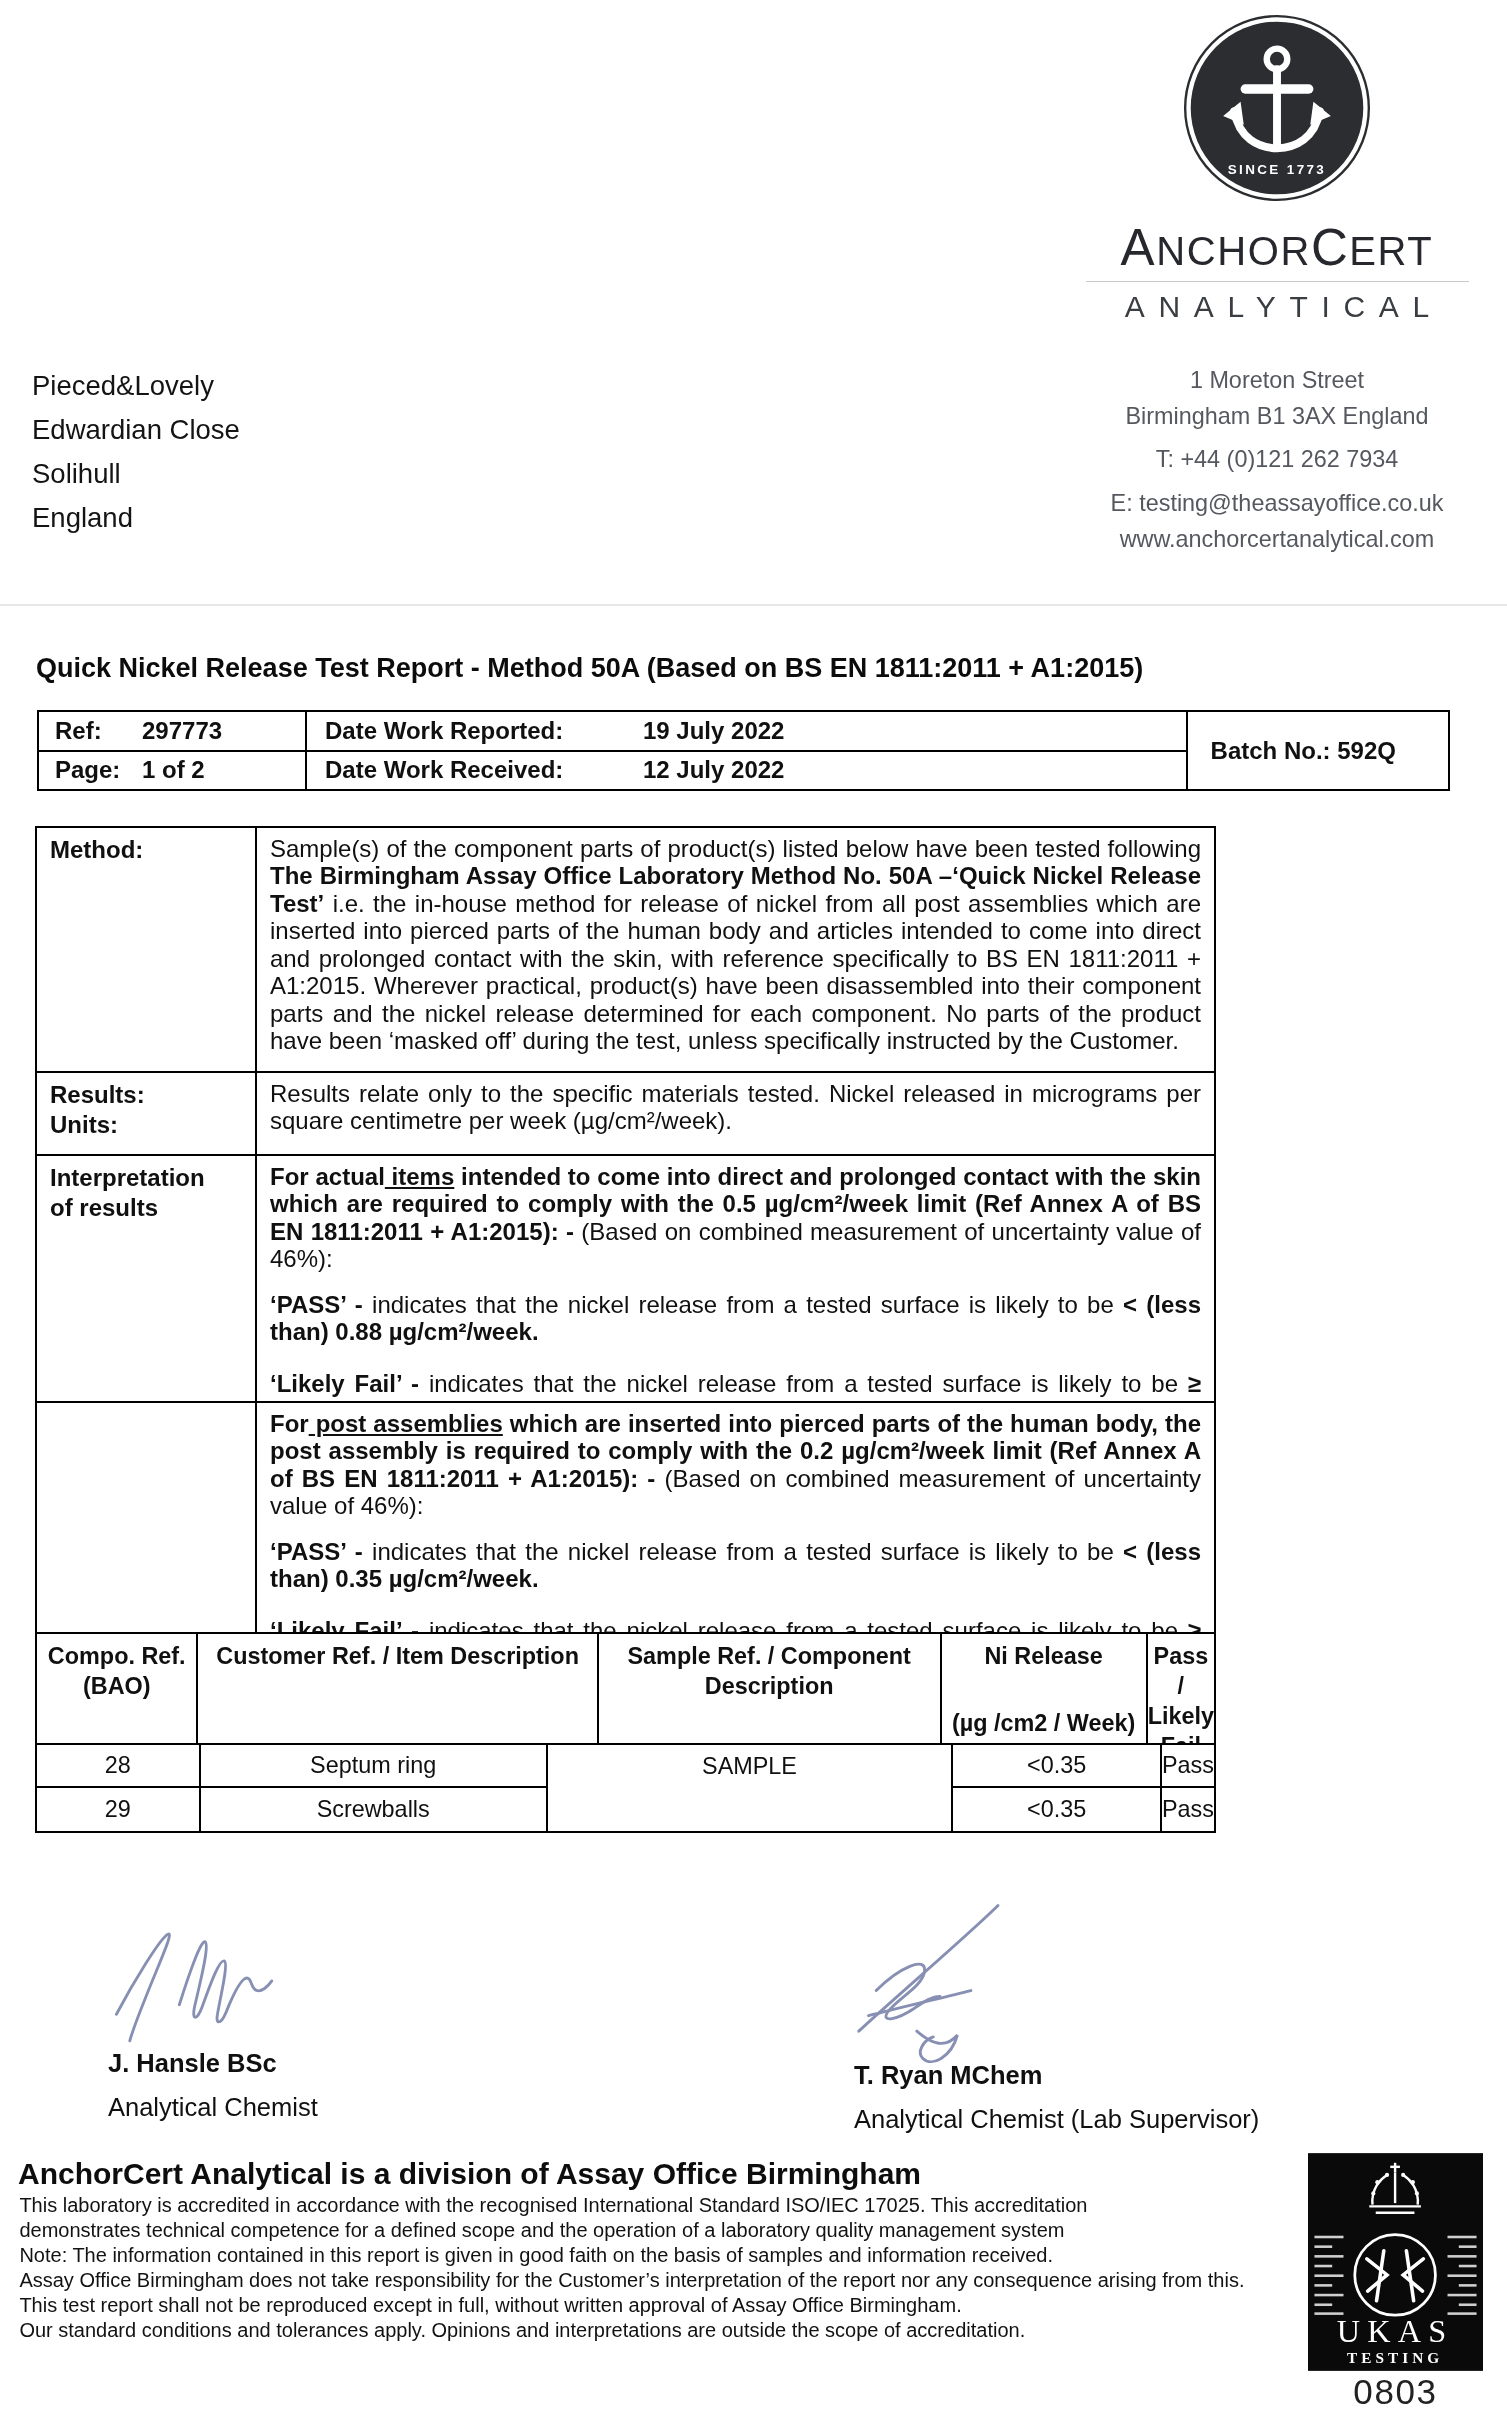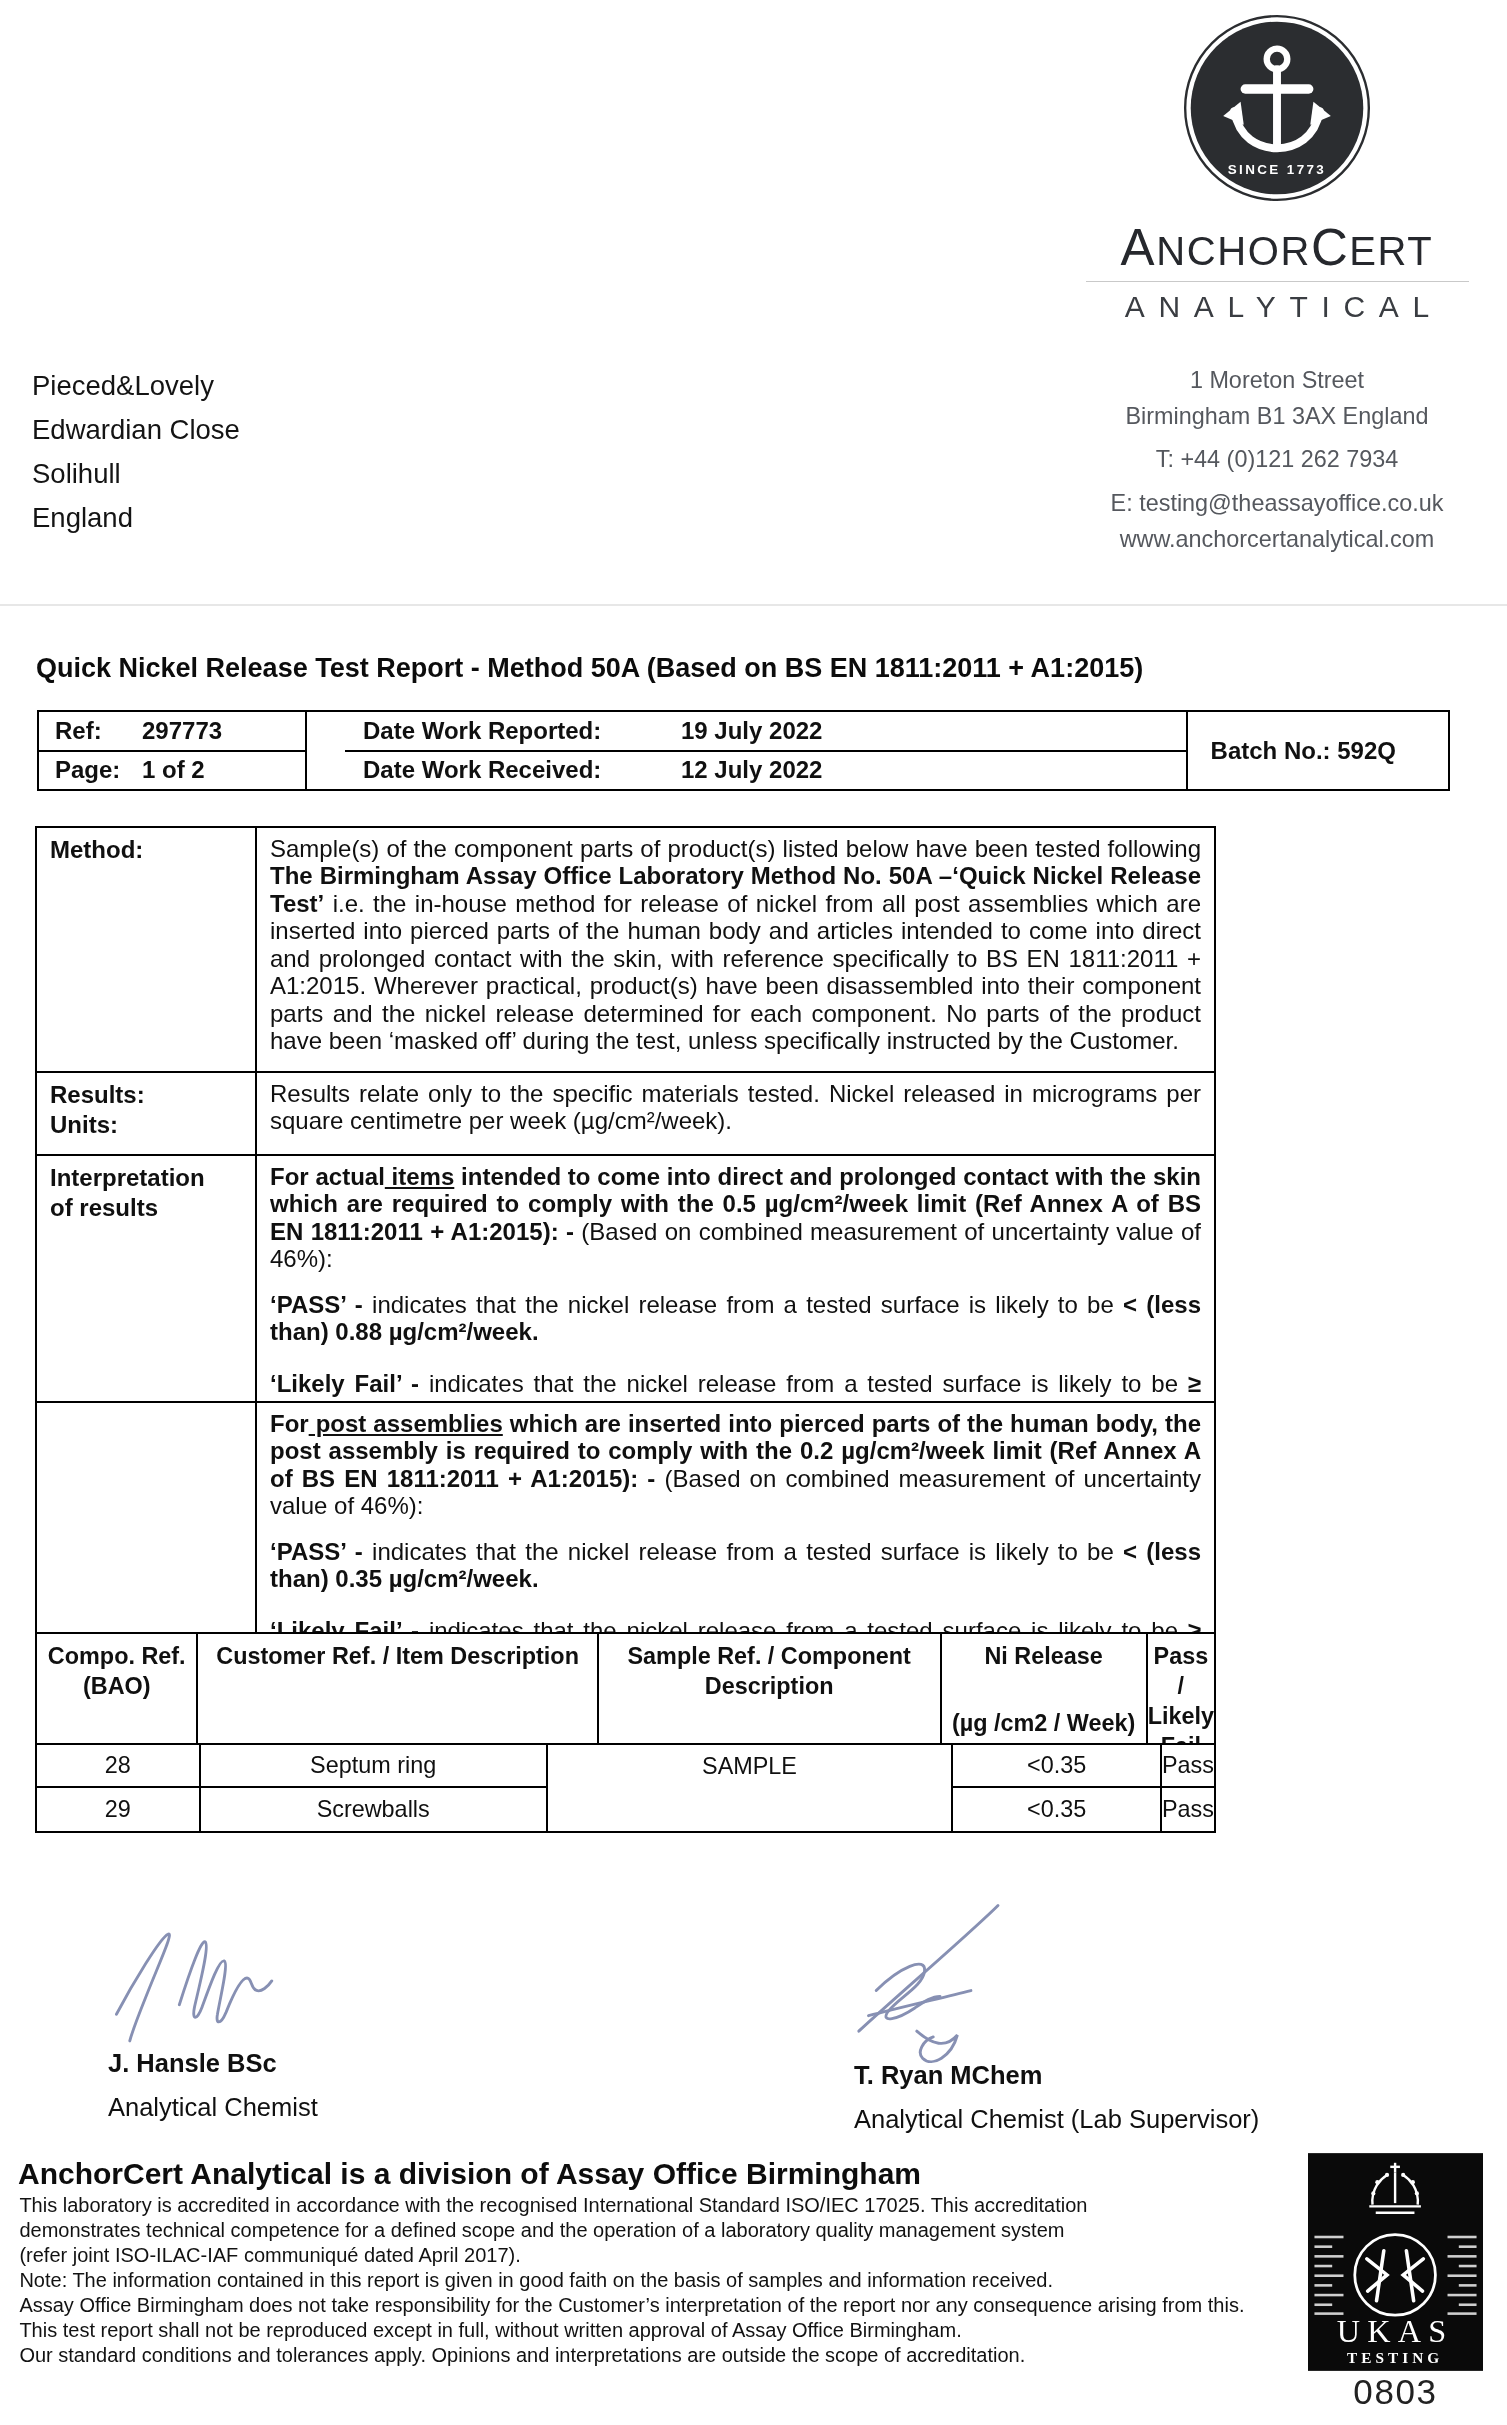--- a/index.html
+++ b/index.html
@@ -22,21 +22,21 @@
   .lab-addr .gap{margin-top:7.3px;}
   .top-rule{position:absolute;left:0;top:604px;width:1507px;height:1.6px;background:#e7e7e7;}
 
   
   .doc-title{position:absolute;left:36px;top:653px;font-size:27px;font-weight:bold;color:#0c0c0c;}
 
   
   .ref-table{position:absolute;left:37px;top:710px;width:1413px;height:81px;
              border:2.4px solid #000;box-sizing:border-box;display:flex;font-size:24px;font-weight:bold;}
   .ref-c1{width:268px;border-right:2.4px solid #000;box-sizing:border-box;display:flex;flex-direction:column;justify-content:center;}
-  .ref-c2{flex:1;border-right:2.4px solid #000;box-sizing:border-box;display:flex;flex-direction:column;padding-left:38px;}
+  .ref-c2{flex:1;border-right:2.4px solid #000;box-sizing:border-box;display:flex;flex-direction:column;}
   .ref-c3{width:260px;display:flex;align-items:center;box-sizing:border-box;padding-left:22.6px;}
   .ref-row{flex:1;display:flex;align-items:center;position:relative;box-sizing:border-box;}
   .ref-c1 .ref-row:first-child,.ref-c2 .ref-row:first-child{border-bottom:2px solid #000;}
   .ref-label1{padding-left:16px;width:87px;}
   .ref-label2{padding-left:18px;}
   .ref-dateval{position:absolute;left:336px;}
 
   
   .main-table{position:absolute;left:35px;top:826px;width:1181px;height:1007px;
               border:2.4px solid #000;box-sizing:border-box;display:flex;flex-direction:column;}
@@ -271,21 +271,20 @@
   </svg>
   <div class="sig-name-right">
     <div class="sig-n">T. Ryan MChem</div>
     <div>Analytical Chemist (Lab Supervisor)</div>
   </div>
 
   <div class="foot-heading">AnchorCert Analytical is a division of Assay Office Birmingham</div>
   <div class="foot-lines">
     <div>This laboratory is accredited in accordance with the recognised International Standard ISO/IEC 17025. This accreditation</div>
     <div>demonstrates technical competence for a defined scope and the operation of a laboratory quality management system</div>
-    <div>(refer joint ISO-ILAC-IAF communiqué dated April 2017).</div>
     <div>Note: The information contained in this report is given in good faith on the basis of samples and information received.</div>
     <div>Assay Office Birmingham does not take responsibility for the Customer’s interpretation of the report nor any consequence arising from this.</div>
     <div>This test report shall not be reproduced except in full, without written approval of Assay Office Birmingham.</div>
     <div>Our standard conditions and tolerances apply. Opinions and interpretations are outside the scope of accreditation.</div>
   </div>
 
   <div class="ukas-box">
     <svg width="175" height="218" viewBox="0 0 217 270">
       <rect width="217" height="270" fill="#0a0a0a"></rect>
 

